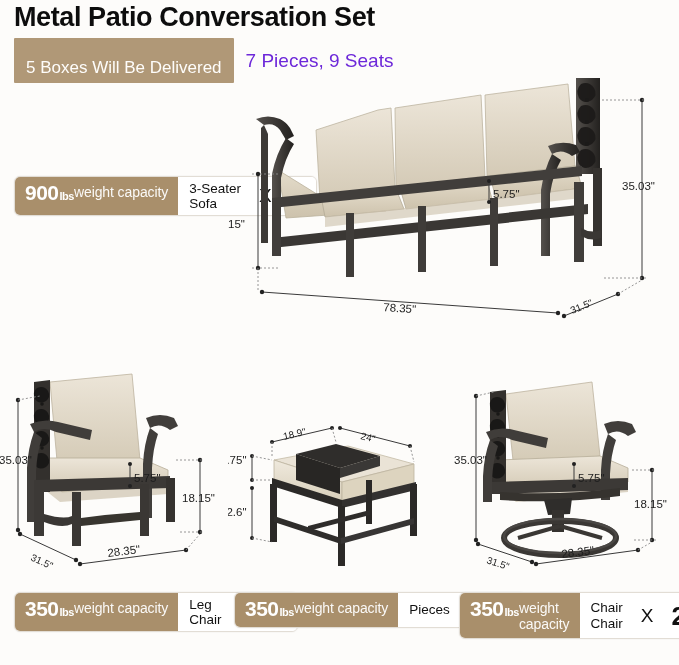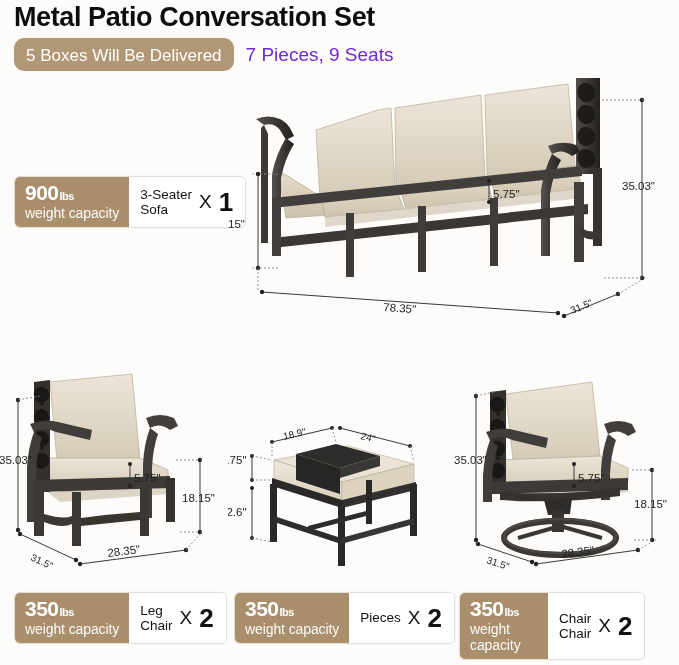--- a/index.html
+++ b/index.html
@@ -15,44 +15,44 @@
 
   
   .title {
     position: absolute; left: 14px; top: 2px;
     font-size: 27px; font-weight: bold; letter-spacing: -0.4px;
     color: #0d0d0d;
   }
   .subrow { position: absolute; left: 14px; top: 38px; display: flex; align-items: center; gap: 12px; }
   .boxes-badge {
     background: #b09877; color: #fefdfb;
-    font-size: 17px; padding: 8px 12px 5px 12px;
-    border-radius: 10px; white-space: nowrap;
+    font-size: 17px; padding: 20px 12px 5px 12px;
+    border-radius: 1px; white-space: nowrap;
   }
   .pieces { font-size: 19px; color: #6d28d9; }
 
   
   .cap-badge {
     position: absolute; display: flex; align-items: stretch;
     border-radius: 6px; overflow: hidden;
     border: 1px solid #e2ddd5;
     background: #fff;
     box-shadow: 0 0 0 1px rgba(0,0,0,0.02);
   }
   .cap-left {
     background: #a98f6b; color: #fff;
     padding: 5px 10px 6px 10px;
-    display: flex; flex-direction: column; justify-content: center;
+    display: flex; flex-direction: row; justify-content: center;
     min-width: 88px;
   }
   .cap-num { font-size: 21px; font-weight: bold; line-height: 1.0; letter-spacing: -0.5px; }
   .cap-num .lbs { font-size: 11px; font-weight: bold; margin-left: 1px; }
   .cap-sub { font-size: 14px; margin-top: 2px; opacity: 0.95; letter-spacing: -0.1px; }
   .cap-right {
-    background: #fff; display: flex; align-items: center; gap: 7px;
+    background: #fff; display: flex; align-items: center; gap: 18px;
     padding: 4px 12px 4px 11px;
   }
   .cap-label { font-size: 13.5px; line-height: 1.12; color: #111; }
   .cap-x { font-size: 19px; font-weight: 500; color: #111; }
   .cap-qty { font-size: 26px; font-weight: bold; color: #111; line-height: 1; }
 
   
   svg { display: block; }
   .dimtxt { font-family: "Liberation Sans", sans-serif; font-size: 11.5px; fill: #1d1d1d; }
   .dimtxt-sm { font-family: "Liberation Sans", sans-serif; font-size: 10px; fill: #1d1d1d; }

